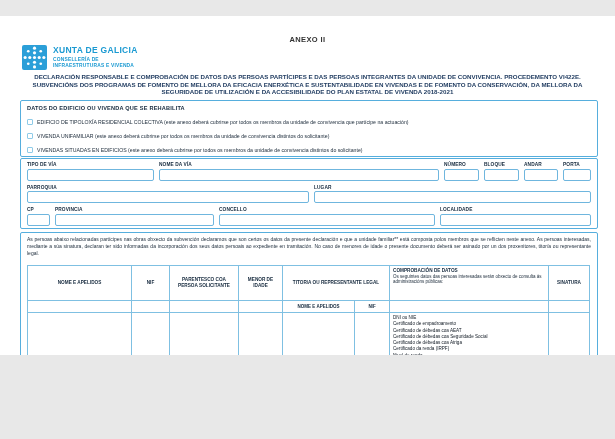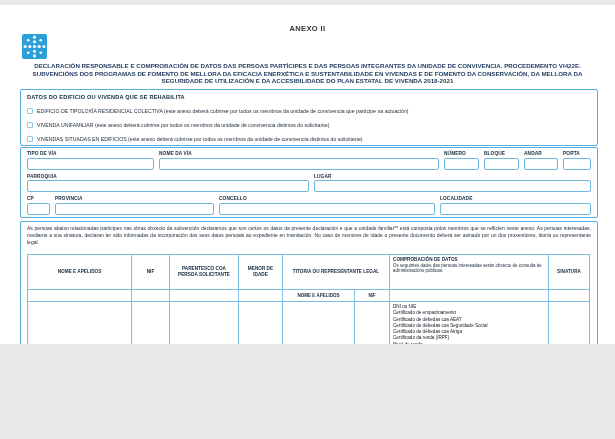--- a/index.html
+++ b/index.html
@@ -1,19 +1,19 @@
 <!DOCTYPE html>
 <html><head>
 <meta charset="utf-8">
 <style>
   * { margin:0; padding:0; box-sizing:border-box; }
   html,body { background:#e8e8e8; }
   body { font-family:"Liberation Sans", sans-serif; }
   .page {
-    position:relative; width:615px; height:339px; margin:5px auto;
+    position:relative; width:615px; height:339px; margin:16px auto;
     background:#ffffff; color:#1c2b3a; overflow:hidden;
   }
 
   
   .anexo { position:absolute; top:19px; left:0; right:0; text-align:center;
     font-size:7.5px; font-weight:600; color:#333333; letter-spacing:.4px; }
   .logo-block { position:absolute; left:22px; top:29px; display:flex; gap:6px; }
   .logo-square { width:25px; height:25px; background:#2b9fd8; border-radius:2px; flex:0 0 auto; }
   .logo-text .org { font-size:8.5px; font-weight:700; color:#1b9ad2; letter-spacing:.3px; }
   .logo-text .dept { font-size:4.9px; font-weight:600; color:#1b9ad2; margin-top:1.5px; letter-spacing:.2px; }
@@ -91,20 +91,25 @@
             <circle cx="7.5" cy="12" r="1.5"></circle>
           <circle cx="16.5" cy="12" r="1.5"></circle>
             <circle cx="21" cy="12" r="1.5"></circle>
           <circle cx="6" cy="6" r="1.3"></circle>
             <circle cx="18" cy="6" r="1.3"></circle>
           <circle cx="6" cy="18" r="1.3"></circle>
             <circle cx="18" cy="18" r="1.3"></circle>
         </g>
       </svg>
     </div>
+    <div class="logo-text">
+      <div class="org">XUNTA DE GALICIA</div>
+      <div class="dept">CONSELLERÍA DE</div>
+      <div class="dept">INFRAESTRUTURAS E VIVENDA</div>
+    </div>
   </div>
 
   <div class="doc-title">DECLARACIÓN RESPONSABLE E COMPROBACIÓN DE DATOS DAS PERSOAS PARTÍCIPES E DAS PERSOAS INTEGRANTES DA UNIDADE DE CONVIVENCIA. PROCEDEMENTO VI422E. SUBVENCIÓNS DOS PROGRAMAS DE FOMENTO DE MELLORA DA EFICACIA ENERXÉTICA E SUSTENTABILIDADE EN VIVENDAS E DE FOMENTO DA CONSERVACIÓN, DA MELLORA DA SEGURIDADE DE UTILIZACIÓN E DA ACCESIBILIDADE DO PLAN ESTATAL DE VIVENDA 2018-2021</div>
 
   <div class="box box1">
     <div class="section-title">DATOS DO EDIFICIO OU VIVENDA QUE SE REHABILITA</div>
     <div class="opt-row">
       <span class="checkbox"></span>
       <span class="opt-label">EDIFICIO DE TIPOLOXÍA RESIDENCIAL COLECTIVA  (este anexo deberá cubrirse por todos os membros da unidade de convivencia que  partícipe na actuación)</span>
     </div>

